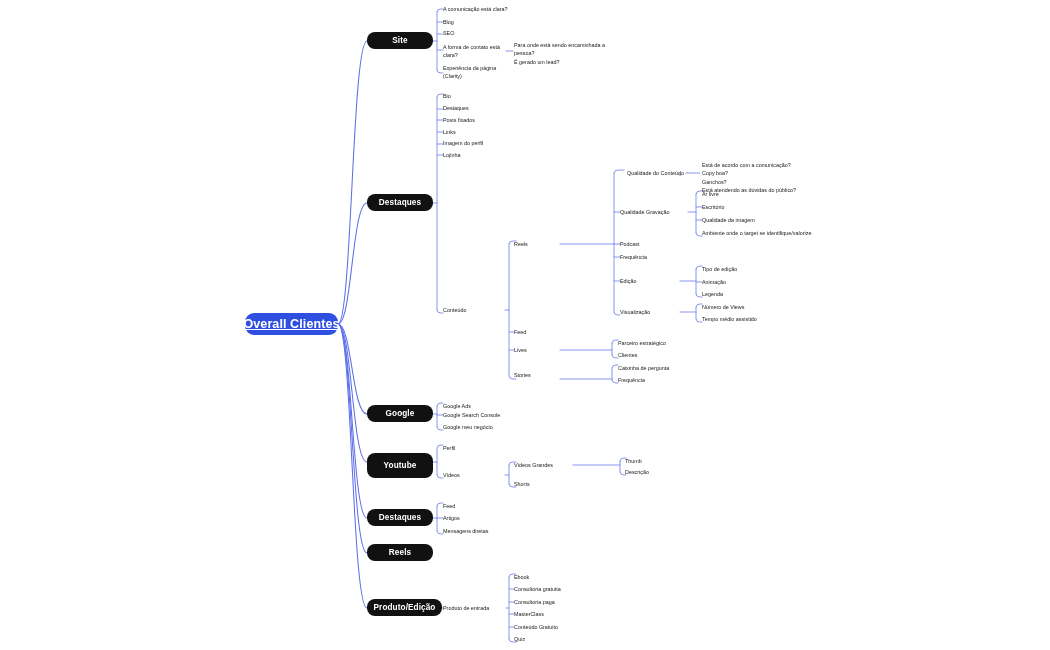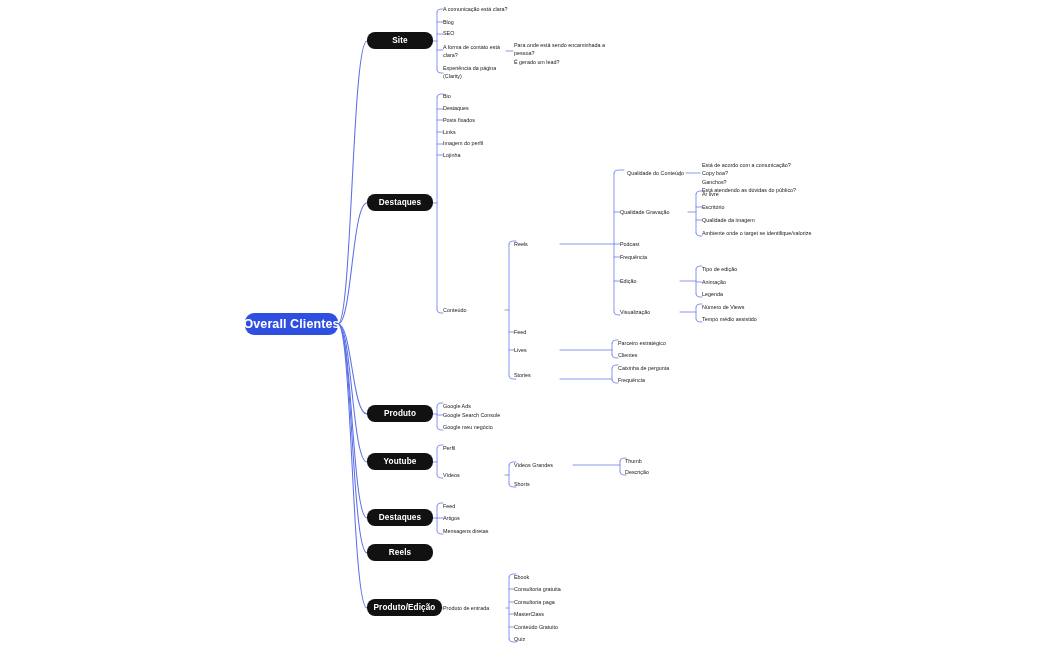--- a/index.html
+++ b/index.html
@@ -170,27 +170,27 @@
       <path d="M509 577 V639"></path>
       <path d="M509 577 Q509 574 513 574 H516"></path>
       <path d="M509 589 H514"></path>
       <path d="M509 602 H514"></path>
       <path d="M509 614 H514"></path>
       <path d="M509 627 H514"></path>
       <path d="M509 639 Q509 642 513 642 H516"></path>
     </g>
   </svg>
 
-  <div class="node root-node" style="left:245px;top:313px;width:93px;height:22px;">Overall Clientes</div>
+  <div class="node root-node" style="left:245px;top:313px;width:93px;height:22px;text-decoration:underline;">Overall Clientes</div>
 
   <div id="node-layer">
       <div class="node pill-node" style="left: 367px; top: 32px; width: 66px; height: 17px;">Site</div>
       <div class="node pill-node" style="left: 367px; top: 194px; width: 66px; height: 17px;">Destaques</div>
-      <div class="node pill-node" style="left: 367px; top: 405px; width: 66px; height: 17px;">Produto</div>
-      <div class="node pill-node" style="left: 367px; top: 453px; width: 66px; height: 17px;">Youtube</div>
+      <div class="node pill-node" style="left: 367px; top: 405px; width: 66px; height: 17px;">Google</div>
+      <div class="node pill-node" style="left: 367px; top: 453px; width: 66px; height: 25px;">Youtube</div>
       <div class="node pill-node" style="left: 367px; top: 509px; width: 66px; height: 17px;">Destaques</div>
       <div class="node pill-node" style="left: 367px; top: 544px; width: 66px; height: 17px;">Reels</div>
       <div class="node pill-node" style="left: 367px; top: 599px; width: 75px; height: 17px;">Produto/Edição</div>
       <div class="node leaf-node" style="left: 443px; top: 5px; width: 90px; height: 9px;">A comunicação está clara?</div>
       <div class="node leaf-node" style="left: 443px; top: 18px; width: 60px; height: 9px;">Blog</div>
       <div class="node leaf-node" style="left: 443px; top: 29px; width: 60px; height: 9px;">SEO</div>
       <div class="node leaf-node multi" style="left: 443px; top: 43px; width: 62px; height: 18px;">A forma de contato está
 clara?</div>
       <div class="node leaf-node multi" style="left: 514px; top: 41px; width: 92px; height: 26px;">Para onde está sendo encaminhada a
 pessoa?

